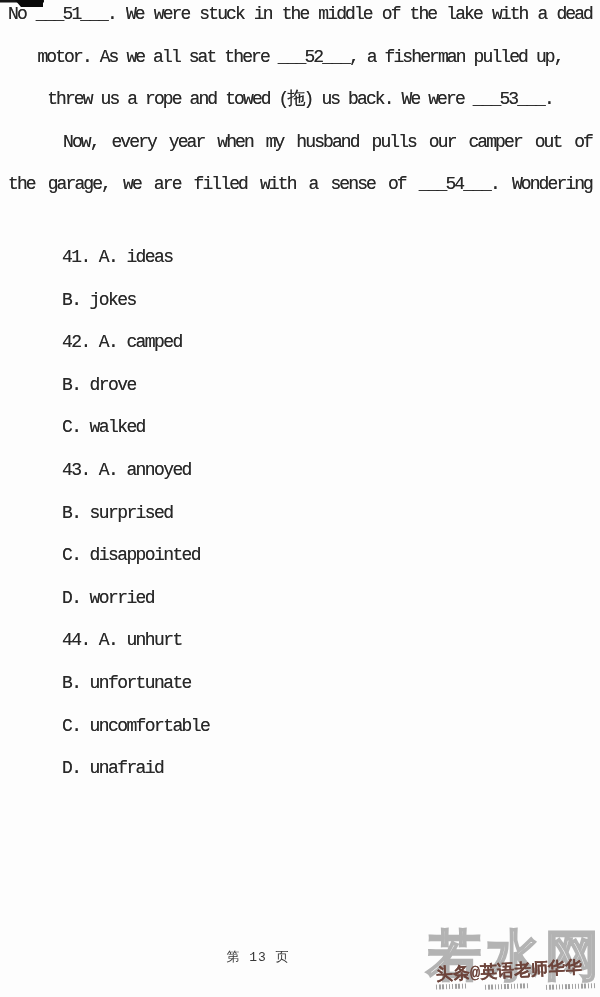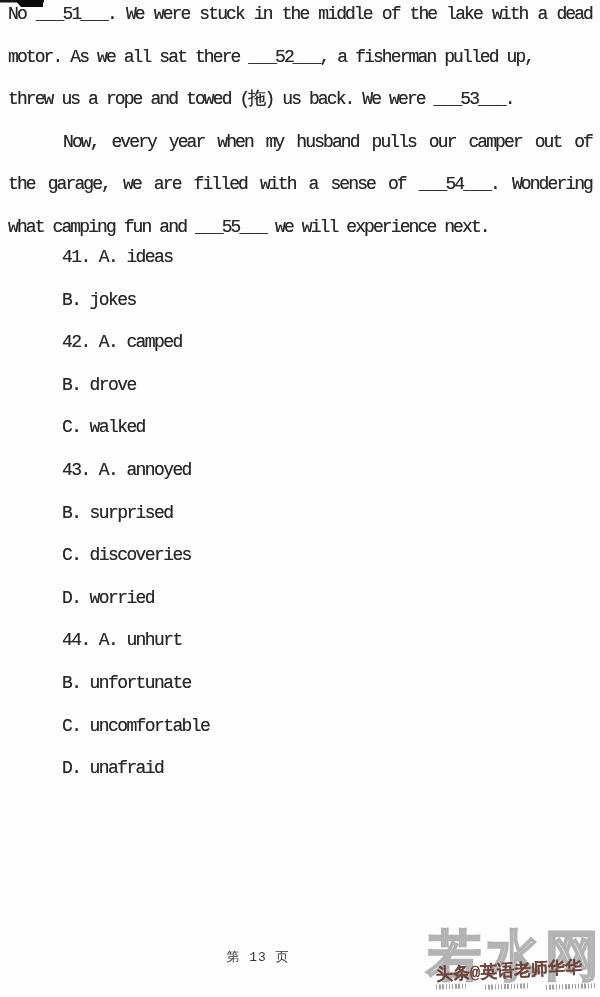--- a/index.html
+++ b/index.html
@@ -19,21 +19,21 @@
   
   .passage {
     position: absolute;
     top: -7px; left: 8px;
     width: 584px;
     font-size: 18px;
     letter-spacing: -1.9px;
     line-height: 42.6px;
     text-shadow: 0 0 0.5px rgba(40,40,40,0.65);
   }
-  .passage .line { height: 42.6px; white-space: nowrap; }
+  .passage .line { height: 42.6px; white-space: nowrap; text-align: center; }
   .passage .line.full { white-space: normal; text-align: justify; text-align-last: justify; }
   .passage .line.indent { padding-left: 55px; }
 
   
   .options {
     position: absolute;
     top: 236px; left: 62px;
     font-size: 18px;
     letter-spacing: -1.6px;
     line-height: 42.6px;
@@ -104,32 +104,31 @@
     <polygon points="0,0 44,0 44,2.5 0,2.5" fill="#151515"></polygon>
     <polygon points="15,0 43,0 43,7 21,7" fill="#0a0a0a"></polygon>
   </svg>
 
   <div class="passage">
     <div class="line full">No ___51___. We were stuck in the middle of the lake with a dead</div>
     <div class="line">motor. As we all sat there ___52___, a fisherman pulled up,</div>
     <div class="line">threw us a rope and towed (拖) us back. We were ___53___.</div>
     <div class="line indent full">Now, every year when my husband pulls our camper out of</div>
     <div class="line full">the garage, we are filled with a sense of ___54___. Wondering</div>
-    <div class="line">what camping fun and ___55___ we will experience next.</div>
   </div>
 
   <div class="options">
     <div class="opt">41. A. ideas</div>
     <div class="opt">B. jokes</div>
     <div class="opt">42. A. camped</div>
     <div class="opt">B. drove</div>
     <div class="opt">C. walked</div>
     <div class="opt">43. A. annoyed</div>
     <div class="opt">B. surprised</div>
-    <div class="opt">C. discoveries</div>
+    <div class="opt">C. disappointed</div>
     <div class="opt">D. worried</div>
     <div class="opt">44. A. unhurt</div>
     <div class="opt">B. unfortunate</div>
     <div class="opt">C. uncomfortable</div>
     <div class="opt">D. unafraid</div>
   </div>
 
   <div class="footer">
     <span>第 13 页</span>
   </div>

